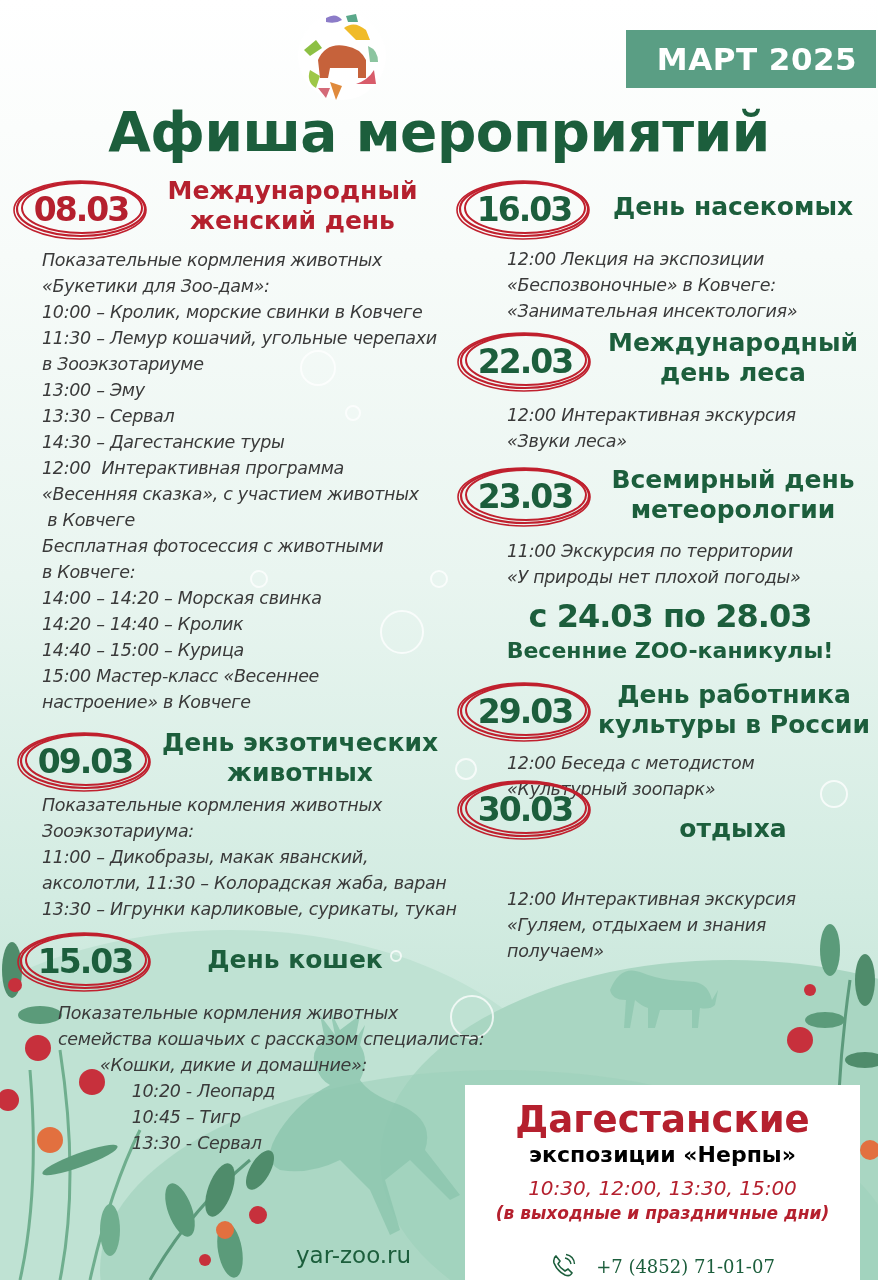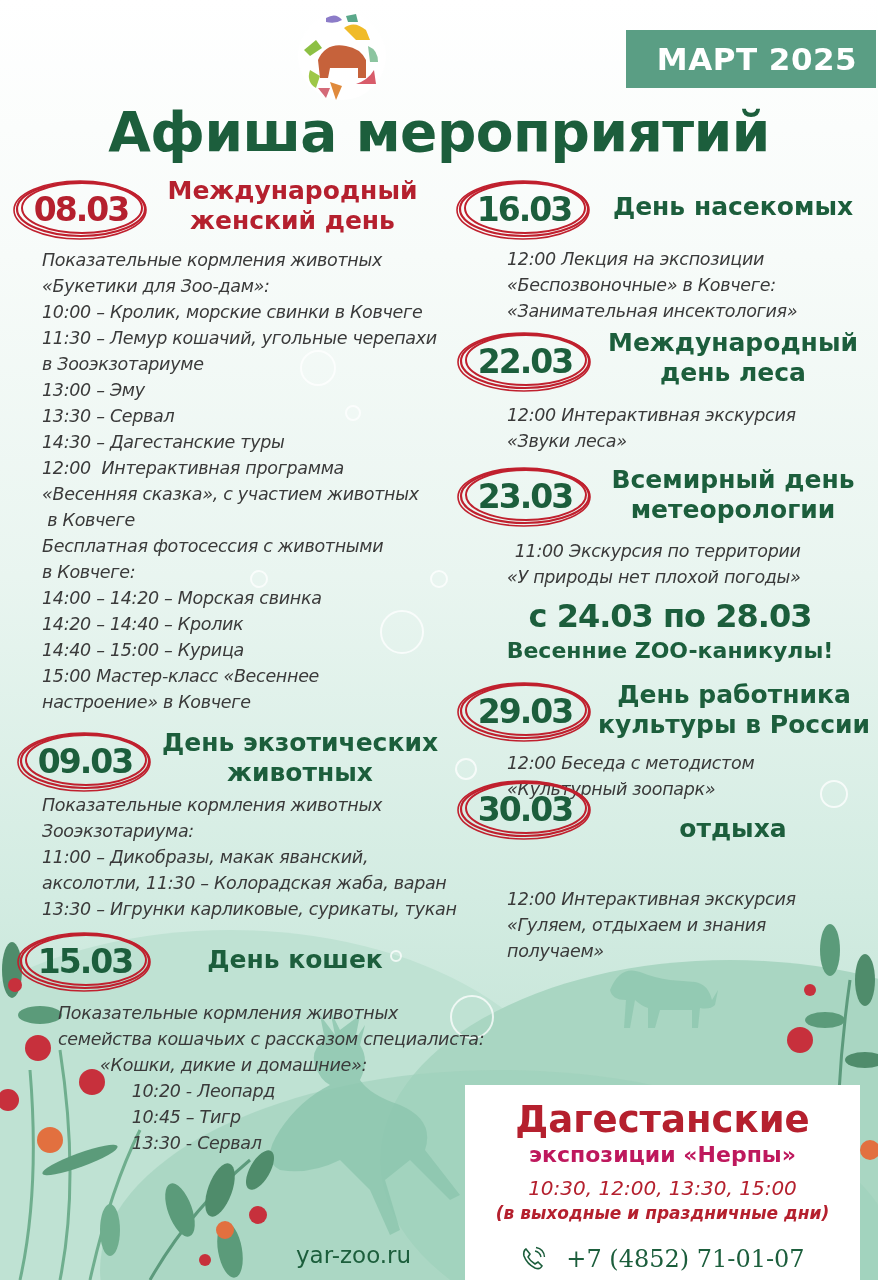--- a/index.html
+++ b/index.html
@@ -53,24 +53,24 @@
   .holiday {
     position: absolute; left: 470px; top: 596px; width: 400px; text-align: center; color: #1c5e3c; font-weight: bold;
   }
   .holiday .h1 { font-size: 32px; line-height: 40px; letter-spacing: -1px; }
   .holiday .h2 { font-size: 22px; line-height: 30px; }
   .demo-box {
     position: absolute; left: 465px; top: 1085px; width: 395px; height: 195px; background: #fff;
     text-align: center;
   }
   .demo-box .d1 { color: #b5202e; font-weight: bold; font-size: 37px; margin-top: 14px; line-height: 42px; }
-  .demo-box .d2 { color: #be185d; font-weight: bold; font-size: 22px; line-height: 28px; }
+  .demo-box .d2 { color: #000000; font-weight: bold; font-size: 22px; line-height: 28px; }
   .demo-box .d3 { color: #b5202e; font-style: italic; font-size: 20px; line-height: 26px; margin-top: 6px; }
   .demo-box .d4 { color: #b5202e; font-style: italic; font-weight: bold; font-size: 17px; line-height: 24px; }
-  .demo-box .phone { color: #1c5e3c; font-family: "DejaVu Serif", serif; font-size: 24px; margin-top: 20px; display: flex; align-items: center; justify-content: center; gap: 20px; }
+  .demo-box .phone { color: #1c5e3c; font-family: "DejaVu Serif", serif; font-size: 18px; margin-top: 28px; display: flex; align-items: center; justify-content: center; gap: 20px; }
   .site { position: absolute; left: 296px; top: 1242px; font-size: 23px; color: #1c5e3c; font-family: "DejaVu Sans", sans-serif; }
   .plant { position: absolute; }
 </style>
 </head>
 <body>
 
 <div class="hill" style="left:-120px; top:930px; width:700px; height:420px; background:#bfe2d3;"></div>
 <div class="hill" style="left:380px; top:960px; width:700px; height:400px; background:#a9d6c2;"></div>
 <div class="hill" style="left:100px; top:1070px; width:800px; height:400px; background:#9fd0bb; opacity:0.6;"></div>
 
@@ -247,21 +247,21 @@
       <ellipse cx="69" cy="31" rx="64" ry="27" fill="none" stroke="#c0202e" stroke-width="2.2"></ellipse>
       <ellipse cx="70" cy="30" rx="60" ry="25" fill="none" stroke="#c0202e" stroke-width="2"></ellipse>
       <ellipse cx="68" cy="32" rx="66" ry="29" fill="none" stroke="#c0202e" stroke-width="1.6"></ellipse>
     </svg>
   <span>23.03</span>
 </div>
 <div class="ev-title green" style="left:598px; top:465px; width:270px;">
   <div>Всемирный день</div>
     <div>метеорологии</div>
 </div>
-<div class="desc" style="left:507px; top:538px;text-align:right;">11:00 Экскурсия по территории
+<div class="desc" style="left:507px; top:538px;">11:00 Экскурсия по территории
 «У природы нет плохой погоды»</div>
 
 <div class="holiday">
   <div class="h1">с 24.03 по 28.03</div>
   <div class="h2">Весенние ZOO-каникулы!</div>
 </div>
 
 <div class="date-ring date-green" style="left:456px; top:680px;">
   <svg width="138" height="62" viewBox="0 0 138 62">
       <ellipse cx="69" cy="31" rx="64" ry="27" fill="none" stroke="#c0202e" stroke-width="2.2"></ellipse>

